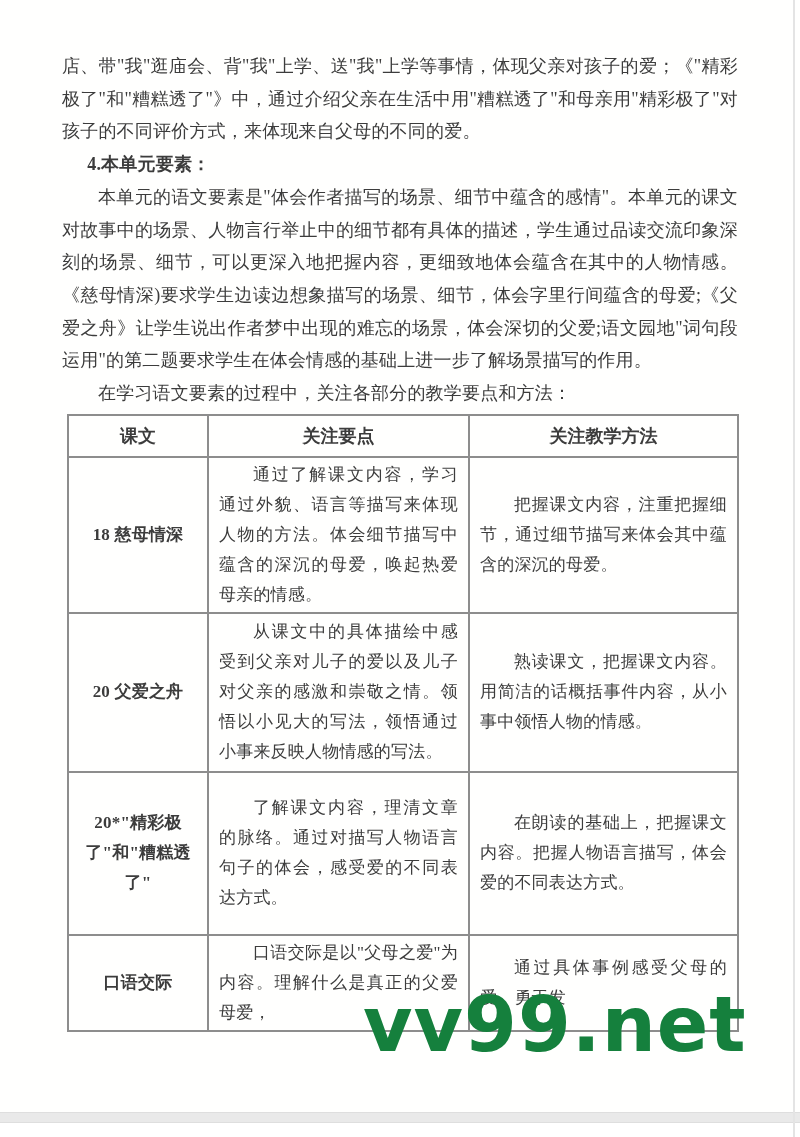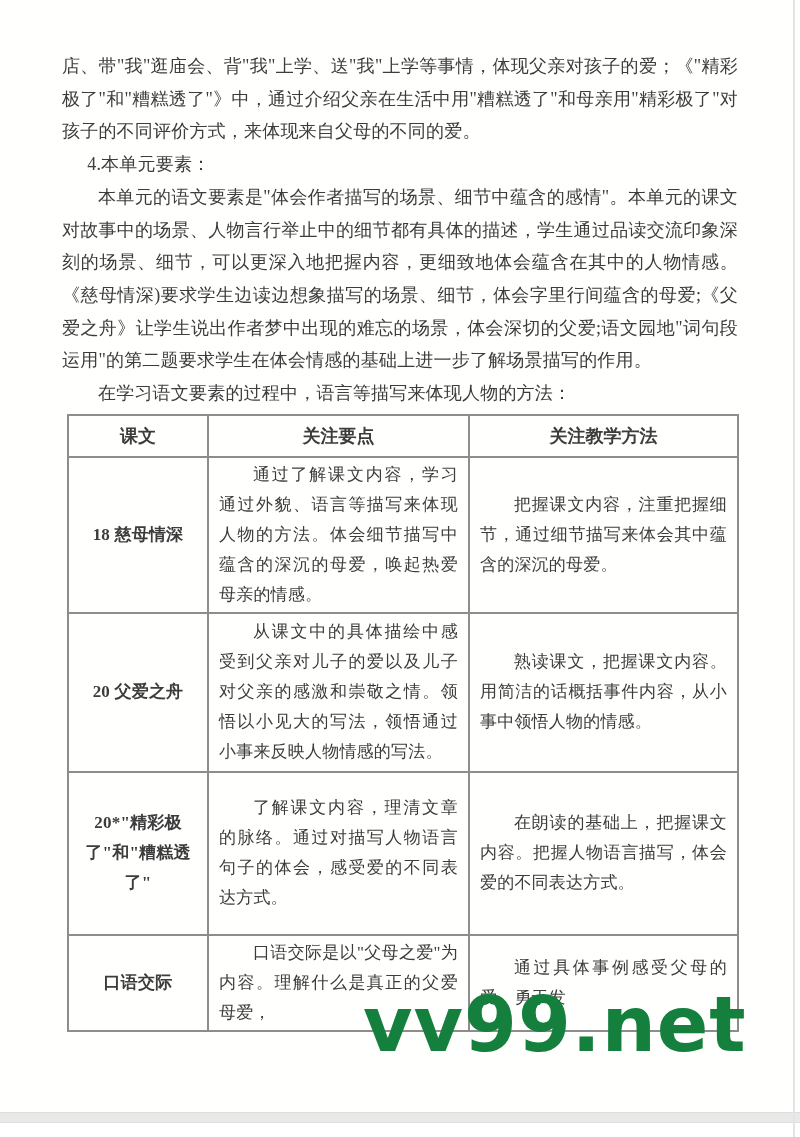--- a/index.html
+++ b/index.html
@@ -21,21 +21,21 @@
     position: absolute; left: 62px; top: 50px; width: 676px;
   }
   .content p {
     margin: 0;
     font-size: 18px;
     line-height: 32.7px;
     text-align: justify;
     letter-spacing: 0.2px;
   }
   .p-indent { text-indent: 2em; }
-  .p-heading { font-weight: normal; text-indent: 1.4em; }
+  .p-heading { font-weight: bold; text-indent: 1.4em; }
 
   table.unit-table {
     margin: 4px 0 0 5px;
     width: 670px;
     border-collapse: collapse;
     table-layout: fixed;
   }
   table.unit-table th, table.unit-table td {
     border: 2px solid #8d8d8d;
   }
@@ -97,21 +97,21 @@
   }
 </style>
 </head>
 <body>
 
 <div class="page1">
   <div class="content">
     <p>店、带"我"逛庙会、背"我"上学、送"我"上学等事情，体现父亲对孩子的爱；《"精彩极了"和"糟糕透了"》中，通过介绍父亲在生活中用"糟糕透了"和母亲用"精彩极了"对孩子的不同评价方式，来体现来自父母的不同的爱。</p>
     <p class="p-heading">4.本单元要素：</p>
     <p class="p-indent">本单元的语文要素是"体会作者描写的场景、细节中蕴含的感情"。本单元的课文对故事中的场景、人物言行举止中的细节都有具体的描述，学生通过品读交流印象深刻的场景、细节，可以更深入地把握内容，更细致地体会蕴含在其中的人物情感。《慈母情深)要求学生边读边想象描写的场景、细节，体会字里行间蕴含的母爱;《父爱之舟》让学生说出作者梦中出现的难忘的场景，体会深切的父爱;语文园地"词句段运用"的第二题要求学生在体会情感的基础上进一步了解场景描写的作用。</p>
-    <p class="p-indent">在学习语文要素的过程中，语言等描写来体现人物的方法：</p>
+    <p class="p-indent">在学习语文要素的过程中，关注各部分的教学要点和方法：</p>
 
     <table class="unit-table">
       <colgroup>
         <col style="width:140px">
         <col style="width:261px">
         <col style="width:269px">
       </colgroup>
       <thead>
         <tr>
           <th>课文</th>

